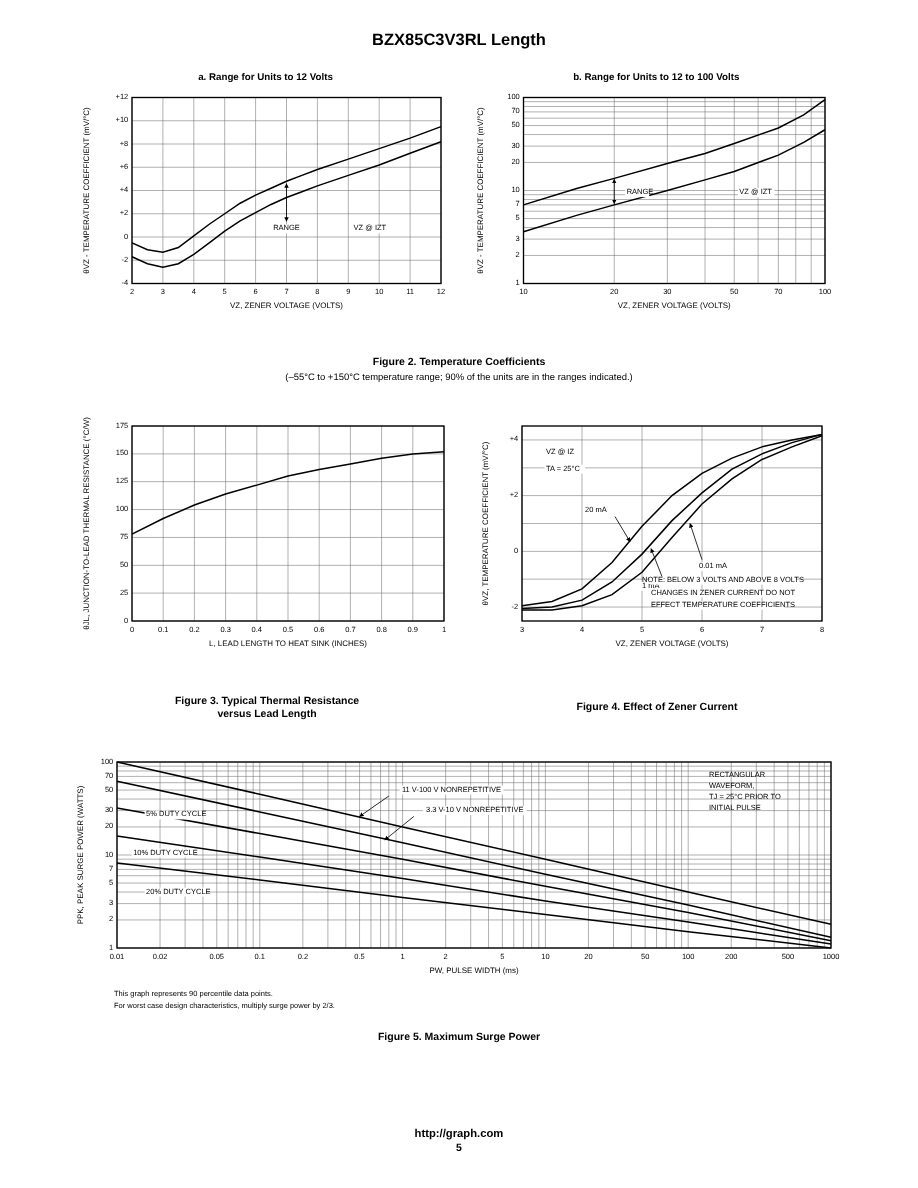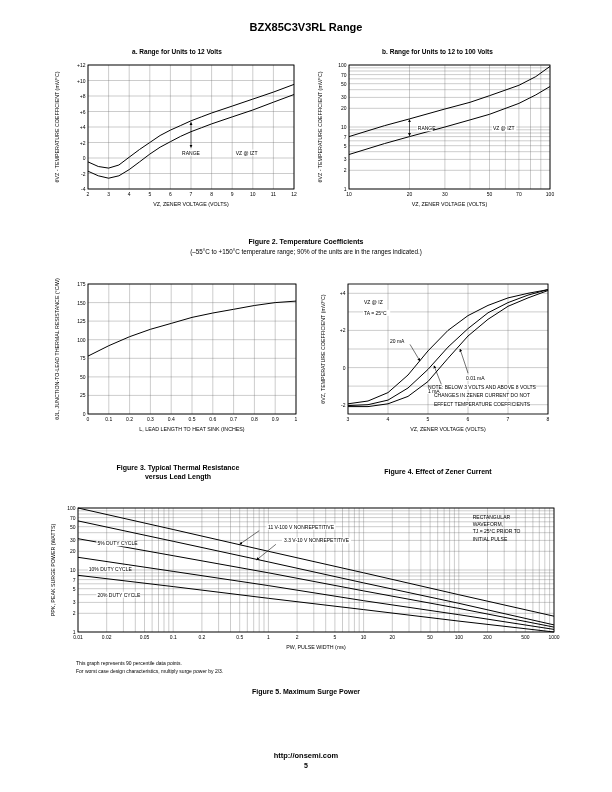--- a/index.html
+++ b/index.html
@@ -23,21 +23,21 @@
   .series{fill:none;stroke:#000;stroke-width:1}
   .arrow{stroke:#000;stroke-width:.55}
   .ann{font-size:5px}
   marker path{fill:#000}
 </style>
 </head>
 <body>
 
 <div class="page">
 
-  <div class="title">BZX85C3V3RL Range</div>
+  <div class="title">BZX85C3V3RL Length</div>
 
   <div class="subtitle" style="left:52px;top:48px;width:250px">a. Range for Units to 12 Volts</div>
   <div class="subtitle" style="left:315px;top:48px;width:245px">b. Range for Units to 12 to 100 Volts</div>
 
   <div class="chart" style="left:52px;top:59px;width:250px;height:156px"><svg width="250" height="156">
         <defs>
           <marker id="ah0" viewBox="0 0 10 10" refX="9" refY="5" markerWidth="5.5" markerHeight="5.5" orient="auto-start-reverse">
             <path d="M0,0 L10,5 L0,10 z"></path>
           </marker>
         </defs>
@@ -441,16 +441,16 @@
           <text class="ann" x="424.7" y="31.4" font-size="5" text-anchor="start" dominant-baseline="central">TJ = 25°C PRIOR TO</text>
           <text class="ann" x="424.7" y="38.7" font-size="5" text-anchor="start" dominant-baseline="central">INITIAL PULSE</text>
         </g>
       </svg></div>
 
   <div class="note" style="left:76px;top:660px">This graph represents 90 percentile data points.</div>
   <div class="note" style="left:76px;top:668px">For worst case design characteristics, multiply surge power by 2/3.</div>
 
   <div class="cap" style="top:688px">Figure 5. Maximum Surge Power</div>
 
-  <div class="footer-url" style="top:751px">http://onsemi.com</div>
+  <div class="footer-url" style="top:751px">http://graph.com</div>
   <div class="pagenum" style="top:762px">5</div>
 
 </div>
 
 </body></html>

